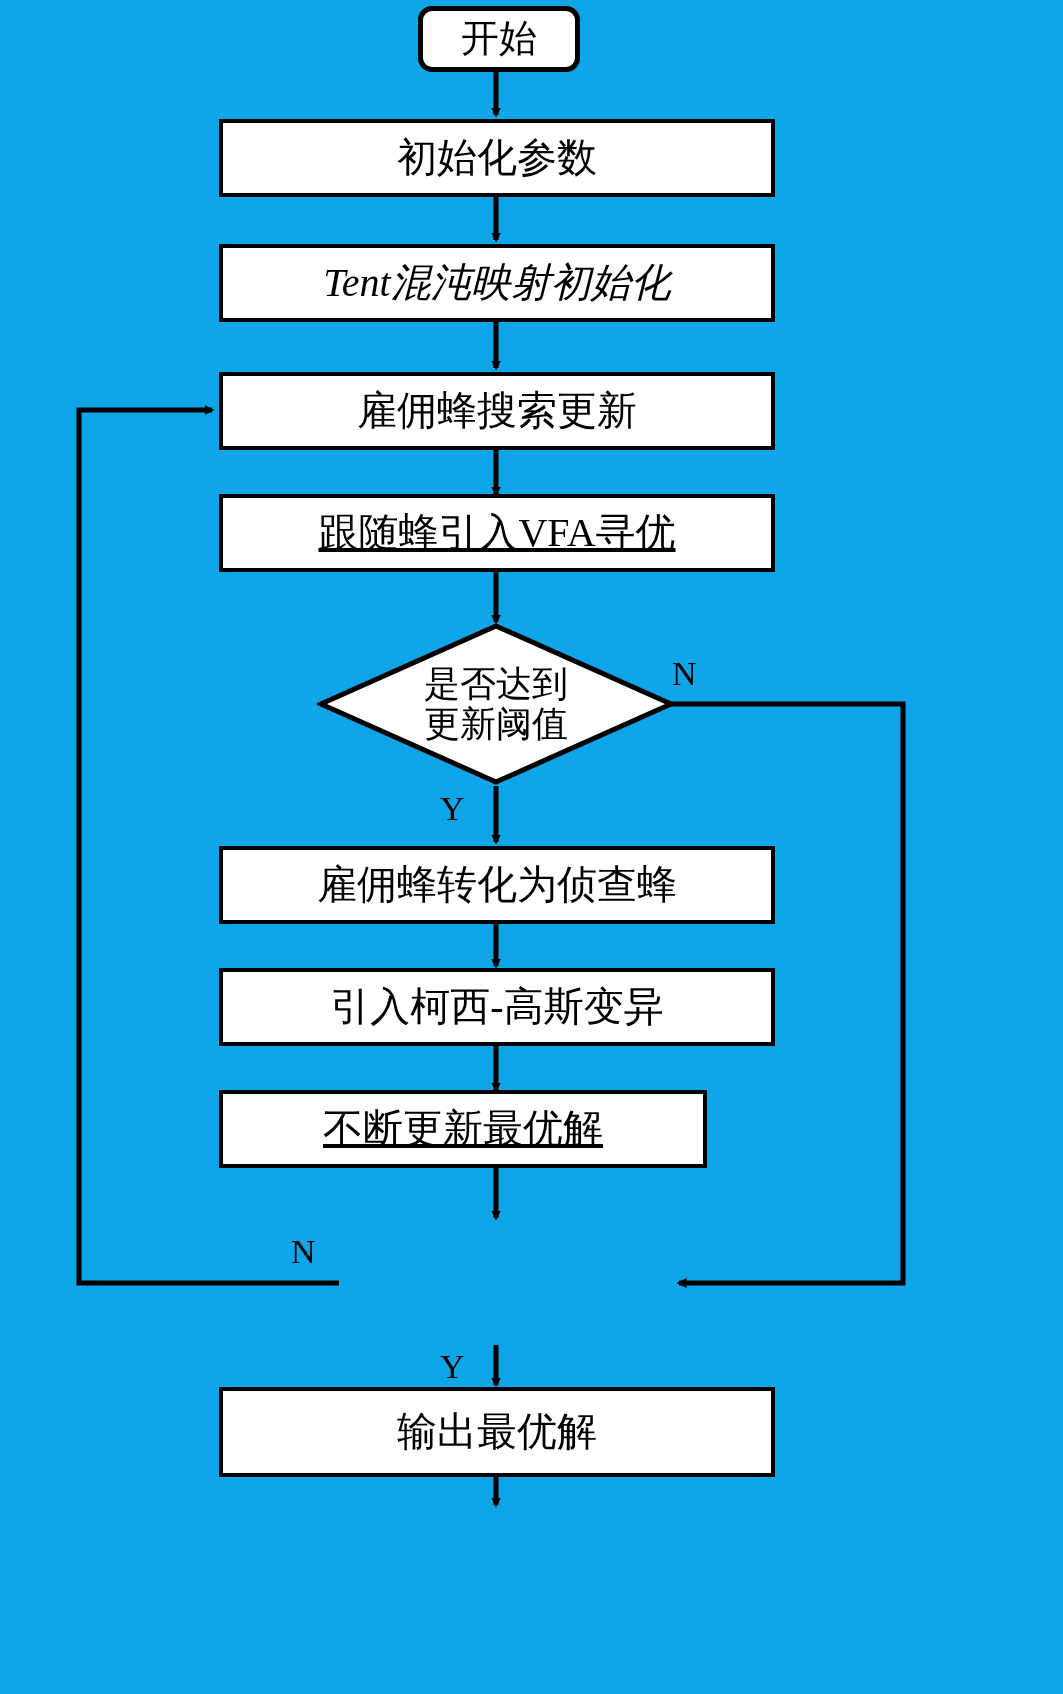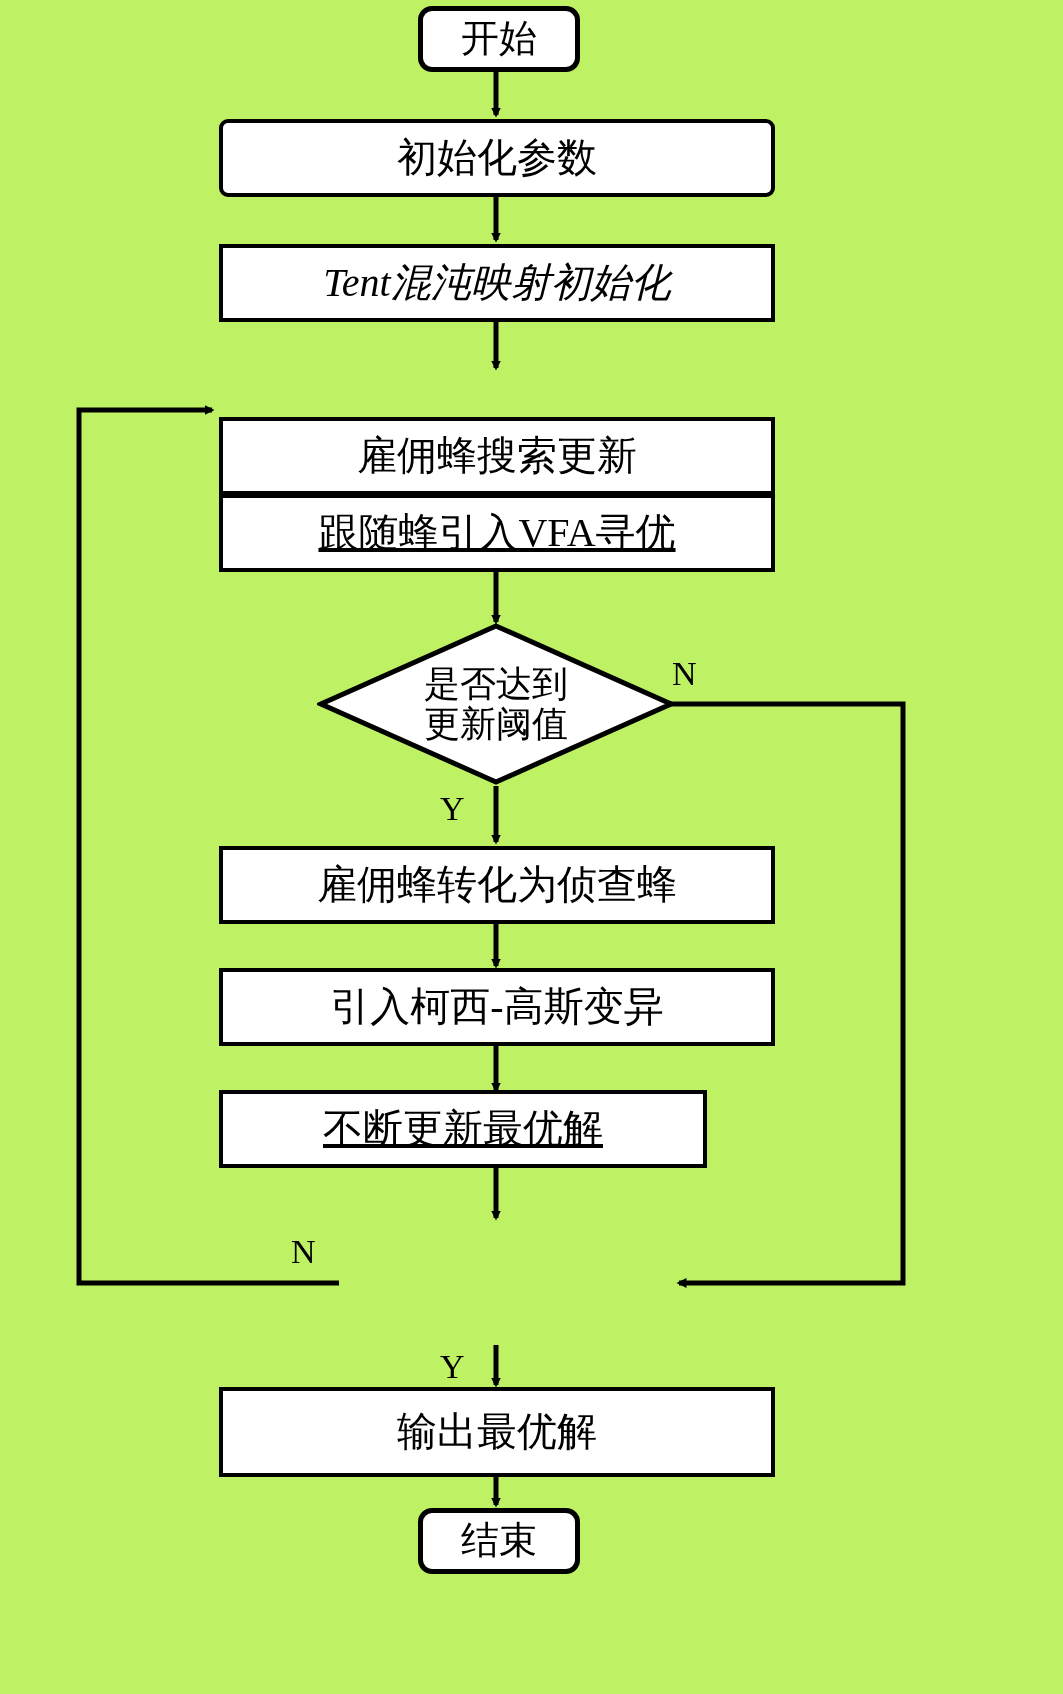--- a/index.html
+++ b/index.html
@@ -4,21 +4,21 @@
 <style>
   html, body {
     margin: 0;
     padding: 0;
     background: #ffffff;
   }
   #canvas {
     position: relative;
     width: 1063px;
     height: 1694px;
-    background: #bef264;
+    background: #0ea5e9;
     font-family: "Liberation Serif", "DejaVu Serif", serif;
     overflow: hidden;
   }
   .node {
     position: absolute;
     box-sizing: border-box;
     display: flex;
     align-items: center;
     justify-content: center;
     text-align: center;
@@ -112,29 +112,29 @@
 
     <polyline points="667,704 903,704 903,1283 679,1283" fill="none" stroke="#000000" stroke-width="5" marker-end="url(#arrow)"></polyline>
 
     <polyline points="339,1283 79,1283 79,410 212,410" fill="none" stroke="#000000" stroke-width="5" marker-end="url(#arrow)"></polyline>
   </svg>
 
   <div class="node terminator" style="left:418px; top:6px; width:162px; height:66px; font-size:38px;">
     <span class="label">开始</span>
   </div>
 
-  <div class="node rect" style="left:219px; top:119px; width:556px; height:78px; font-size:40px;border-radius:9px;">
+  <div class="node rect" style="left:219px; top:119px; width:556px; height:78px; font-size:40px;">
     <span class="label">初始化参数</span>
   </div>
 
   <div class="node rect" style="left:219px; top:244px; width:556px; height:78px; font-size:40px;font-style:italic;">
     <span class="label">Tent混沌映射初始化</span>
   </div>
 
-  <div class="node rect" style="left:219px; top:372px; width:556px; height:78px; font-size:40px;margin-top:45px;">
+  <div class="node rect" style="left:219px; top:372px; width:556px; height:78px; font-size:40px;">
     <span class="label">雇佣蜂搜索更新</span>
   </div>
 
   <div class="node rect" style="left:219px; top:494px; width:556px; height:78px; font-size:40px;text-decoration:underline;">
     <span class="label">跟随蜂引入VFA寻优</span>
   </div>
 
   <div class="diamond-wrap" style="left:317px; top:622px; width:358px; height:164px;">
     <svg width="358" height="164" viewBox="0 0 358 164">
       <polygon points="179,4 354,82 179,160 4,82" fill="#ffffff" stroke="#000000" stroke-width="5"></polygon>
@@ -159,17 +159,14 @@
   </div>
 
 
   <div class="edge-label" style="left:291px; top:1233px;">N</div>
   <div class="edge-label" style="left:440px; top:1348px;">Y</div>
 
   <div class="node rect" style="left:219px; top:1387px; width:556px; height:90px; font-size:40px;">
     <span class="label">输出最优解</span>
   </div>
 
-  <div class="node terminator" style="left:418px; top:1508px; width:162px; height:66px; font-size:38px;">
-    <span class="label">结束</span>
-  </div>
 
 </div>
 
 </body></html>

